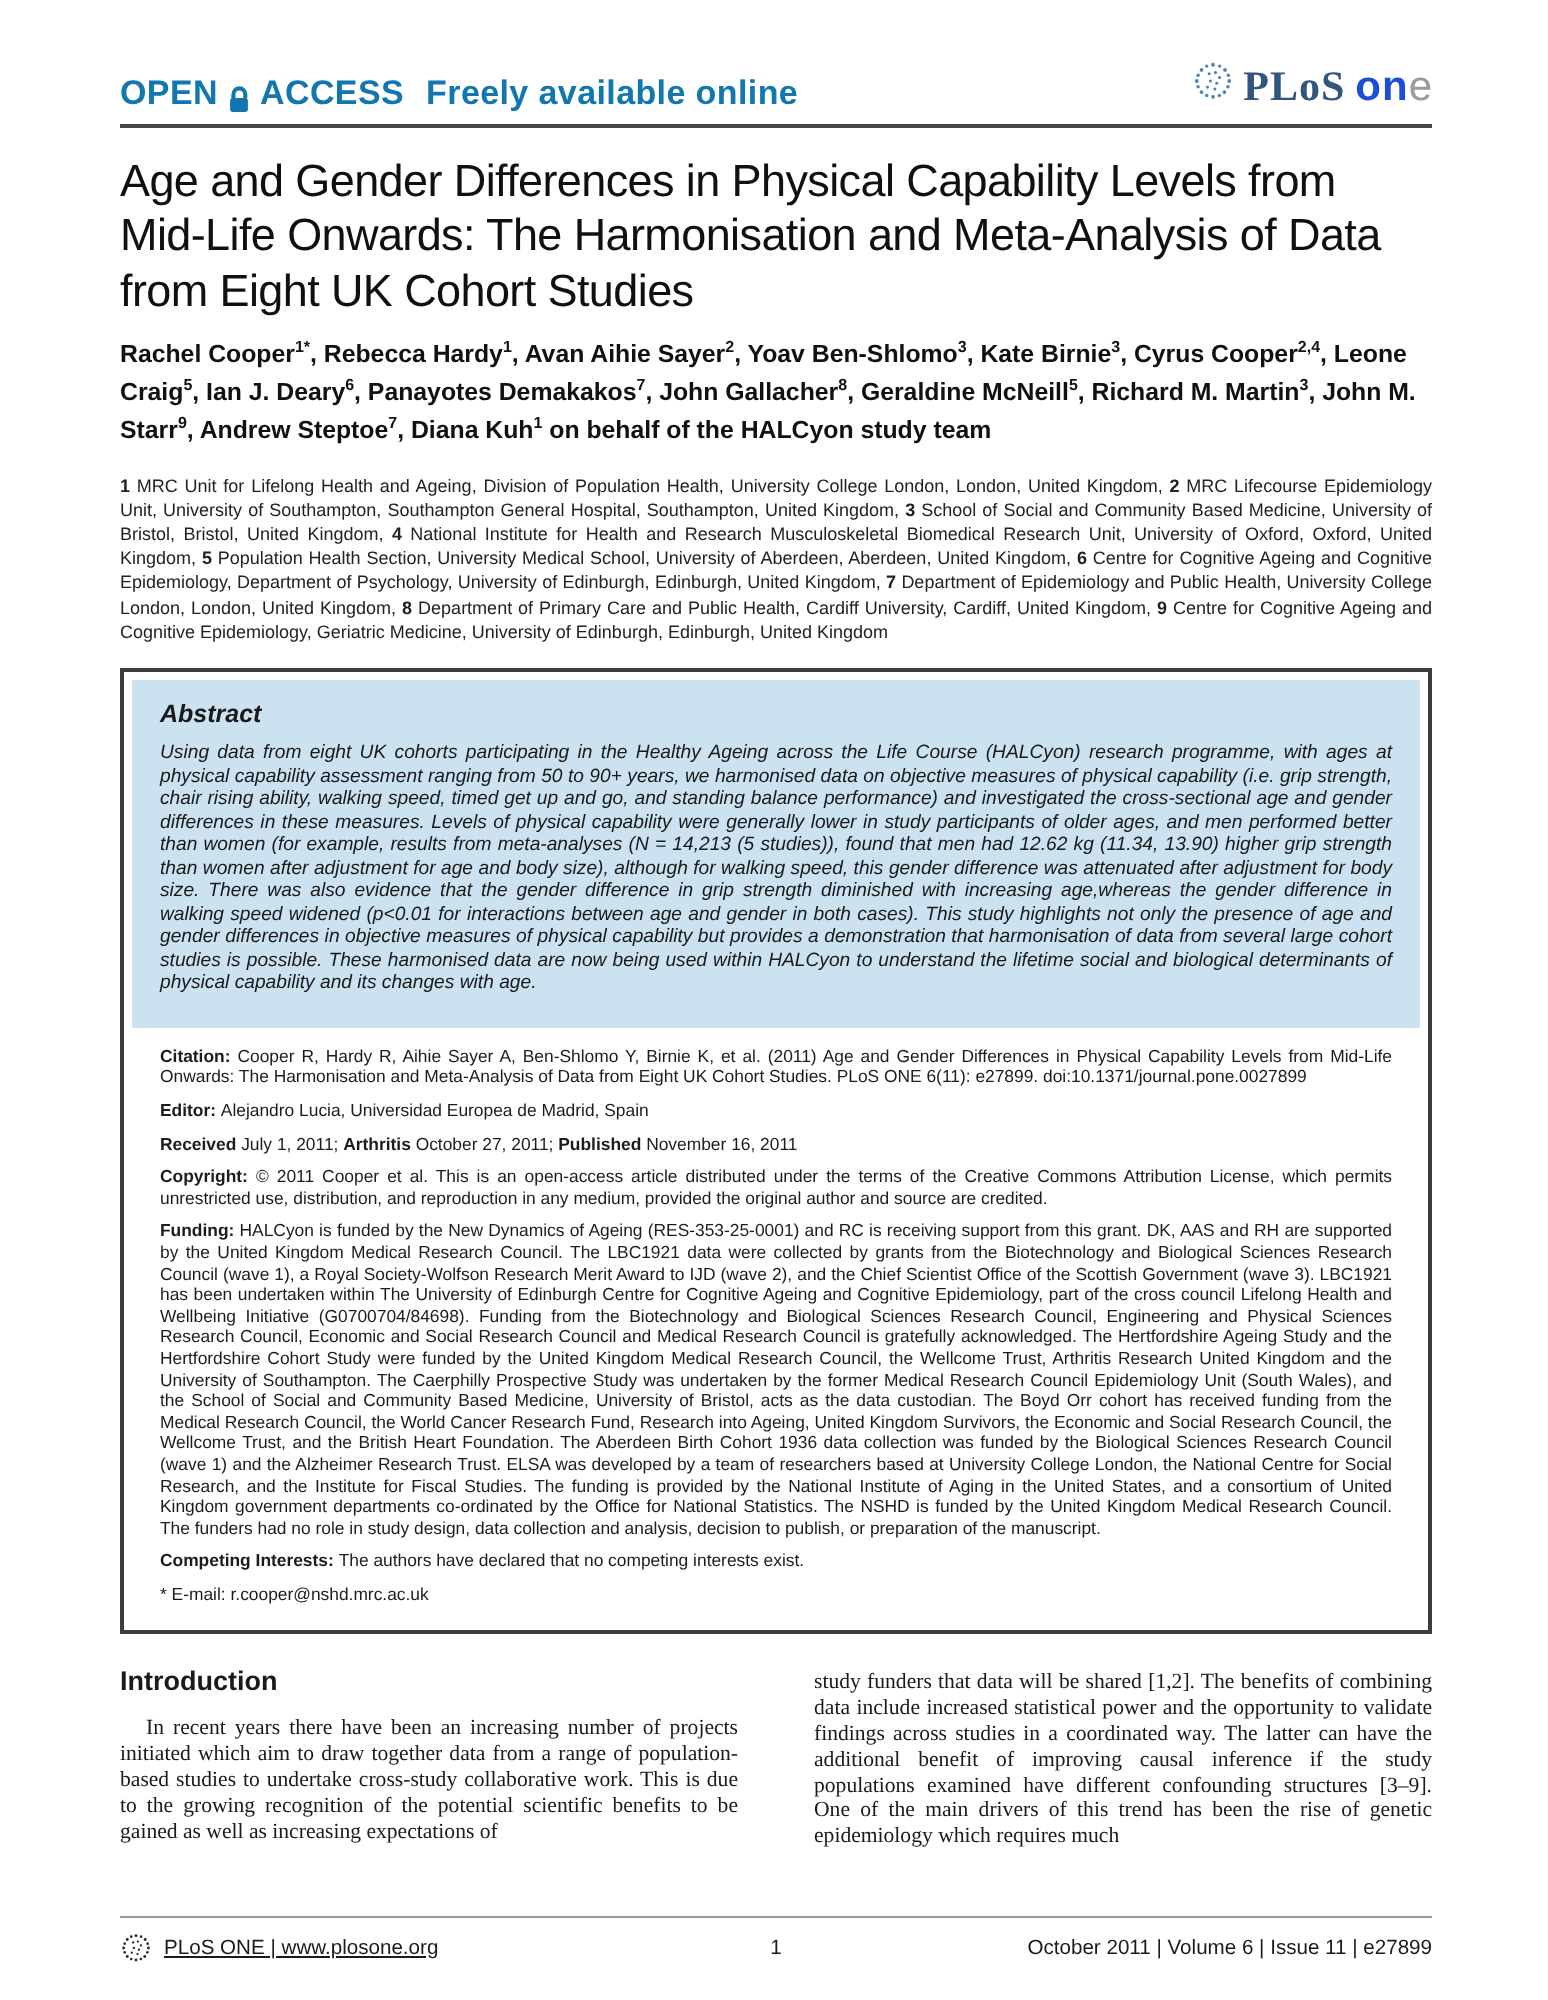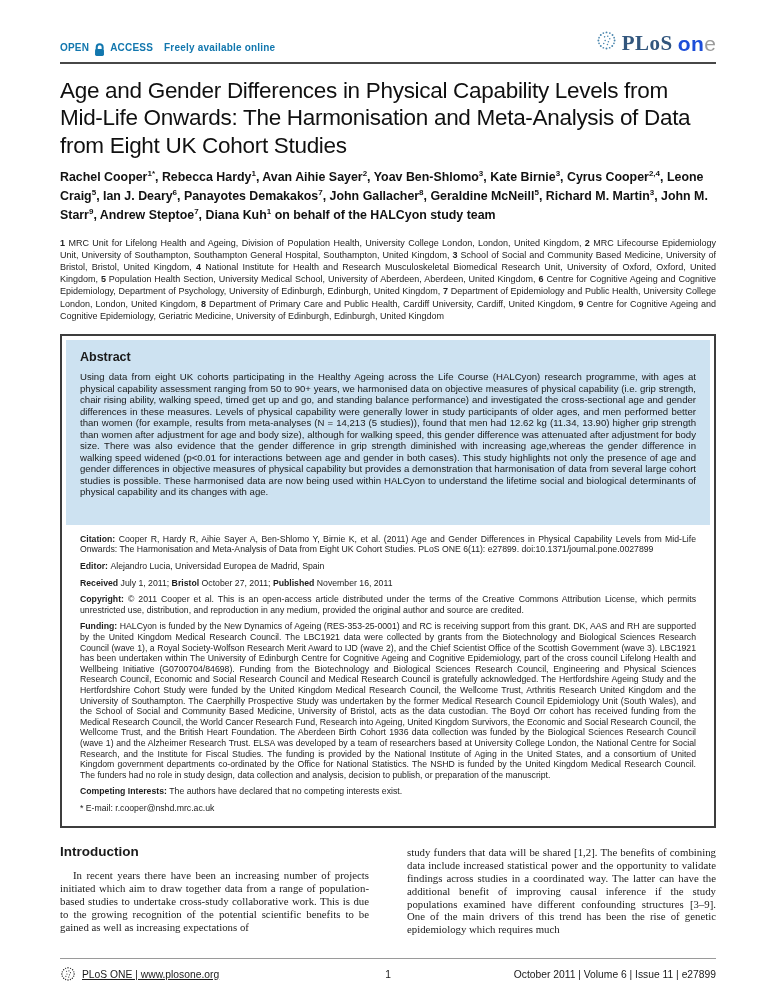--- a/index.html
+++ b/index.html
@@ -9,38 +9,38 @@
     width:774px;height:1000px;
     margin:0 auto;
     background:#fff;
     font-family:"Liberation Sans",sans-serif;
     color:#1a1a1a;
     padding:30px 58px 0 60px;
     overflow:hidden;
   }
   
   .hdr{display:flex;justify-content:space-between;align-items:flex-end;}
-  .oa{color:#1277ae;font-weight:bold;font-size:10px;display:flex;align-items:flex-start;gap:4px;letter-spacing:.2px;}
+  .oa{color:#1277ae;font-weight:bold;font-size:17px;display:flex;align-items:flex-end;gap:4px;letter-spacing:.2px;}
   .oa .tag{margin-left:7px;}
   .lock{width:13px;height:15px;color:#1277ae;display:inline-block;}
   .plosone{display:flex;align-items:center;gap:5px;line-height:1;}
   .globe{width:21px;height:21px;color:#4a86ad;margin-bottom:6px;}
   .plos-word{font-family:"Liberation Serif",serif;color:#32567d;font-size:21px;font-weight:bold;letter-spacing:.5px;}
   .one-bold{font-size:21px;font-weight:bold;color:#1d4ed8;letter-spacing:.5px;}
   .one-light{font-size:21px;color:#9b9b9b;}
   .hdr-rule{border:none;border-top:2px solid #474747;margin:5px 0 0 0;}
   
   .title{font-size:22.5px;font-weight:normal;line-height:1.22;letter-spacing:-.3px;color:#101010;margin:13px 0 0 0;}
   .authors{font-size:12.4px;font-weight:bold;line-height:1.5;margin-top:9px;color:#111;}
   .authors sup{font-size:8px;line-height:0;}
   .affil{font-size:9px;line-height:1.36;text-align:justify;margin-top:8px;color:#222;}
   .affil b{font-weight:bold;}
   
   .fm-box{border:2px solid #3d3d3d;margin-top:12px;padding:4px;}
-  .abstract{background:#cde2f1;padding:10px 14px 27px 14px;}
+  .abstract{background:#cde2f1;padding:10px 14px 16px 14px;font-style:italic;}
   .abstract h2{font-size:12.5px;margin:0 0 7px 0;}
   .abstract p{margin:0;font-size:9.6px;line-height:1.2;text-align:justify;}
   .fm-notes{padding:9px 14px 8px 14px;}
   .fm-notes p{margin:0 0 6px 0;font-size:8.7px;line-height:1.22;text-align:justify;color:#1c1c1c;}
   .fm-notes p:last-child{margin-bottom:0;}
   
   .bodytext{display:flex;gap:38px;margin-top:16px;}
   .col{width:316px;}
   .col h2{font-size:13.5px;margin:0 0 10px 0;font-family:"Liberation Sans",sans-serif;}
   .col p{margin:0;font-family:"Liberation Serif",serif;font-size:10.8px;line-height:1.2;text-align:justify;}
@@ -120,21 +120,21 @@
   <p class="affil"><b>1 </b>MRC Unit for Lifelong Health and Ageing, Division of Population Health, University College London, London, United Kingdom, <b>2 </b>MRC Lifecourse Epidemiology Unit, University of Southampton, Southampton General Hospital, Southampton, United Kingdom, <b>3 </b>School of Social and Community Based Medicine, University of Bristol, Bristol, United Kingdom, <b>4 </b>National Institute for Health and Research Musculoskeletal Biomedical Research Unit, University of Oxford, Oxford, United Kingdom, <b>5 </b>Population Health Section, University Medical School, University of Aberdeen, Aberdeen, United Kingdom, <b>6 </b>Centre for Cognitive Ageing and Cognitive Epidemiology, Department of Psychology, University of Edinburgh, Edinburgh, United Kingdom, <b>7 </b>Department of Epidemiology and Public Health, University College London, London, United Kingdom, <b>8 </b>Department of Primary Care and Public Health, Cardiff University, Cardiff, United Kingdom, <b>9 </b>Centre for Cognitive Ageing and Cognitive Epidemiology, Geriatric Medicine, University of Edinburgh, Edinburgh, United Kingdom</p>
 
   <div class="fm-box">
     <div class="abstract">
       <h2>Abstract</h2>
       <p>Using data from eight UK cohorts participating in the Healthy Ageing across the Life Course (HALCyon) research programme, with ages at physical capability assessment ranging from 50 to 90+ years, we harmonised data on objective measures of physical capability (i.e. grip strength, chair rising ability, walking speed, timed get up and go, and standing balance performance) and investigated the cross-sectional age and gender differences in these measures. Levels of physical capability were generally lower in study participants of older ages, and men performed better than women (for example, results from meta-analyses (N = 14,213 (5 studies)), found that men had 12.62 kg (11.34, 13.90) higher grip strength than women after adjustment for age and body size), although for walking speed, this gender difference was attenuated after adjustment for body size. There was also evidence that the gender difference in grip strength diminished with increasing age,whereas the gender difference in walking speed widened (p&lt;0.01 for interactions between age and gender in both cases). This study highlights not only the presence of age and gender differences in objective measures of physical capability but provides a demonstration that harmonisation of data from several large cohort studies is possible. These harmonised data are now being used within HALCyon to understand the lifetime social and biological determinants of physical capability and its changes with age.</p>
     </div>
     <div class="fm-notes">
       <p><b>Citation: </b>Cooper R, Hardy R, Aihie Sayer A, Ben-Shlomo Y, Birnie K, et al. (2011) Age and Gender Differences in Physical Capability Levels from Mid-Life Onwards: The Harmonisation and Meta-Analysis of Data from Eight UK Cohort Studies. PLoS ONE 6(11): e27899. doi:10.1371/journal.pone.0027899</p>
       <p><b>Editor: </b>Alejandro Lucia, Universidad Europea de Madrid, Spain</p>
-      <p><b>Received </b>July 1, 2011; <b>Bristol </b>October 27, 2011; <b>Published </b>November 16, 2011</p>
+      <p><b>Received </b>July 1, 2011; <b>Arthritis </b>October 27, 2011; <b>Published </b>November 16, 2011</p>
       <p><b>Copyright: </b>© 2011 Cooper et al. This is an open-access article distributed under the terms of the Creative Commons Attribution License, which permits unrestricted use, distribution, and reproduction in any medium, provided the original author and source are credited.</p>
       <p><b>Funding: </b>HALCyon is funded by the New Dynamics of Ageing (RES-353-25-0001) and RC is receiving support from this grant. DK, AAS and RH are supported by the United Kingdom Medical Research Council. The LBC1921 data were collected by grants from the Biotechnology and Biological Sciences Research Council (wave 1), a Royal Society-Wolfson Research Merit Award to IJD (wave 2), and the Chief Scientist Office of the Scottish Government (wave 3). LBC1921 has been undertaken within The University of Edinburgh Centre for Cognitive Ageing and Cognitive Epidemiology, part of the cross council Lifelong Health and Wellbeing Initiative (G0700704/84698). Funding from the Biotechnology and Biological Sciences Research Council, Engineering and Physical Sciences Research Council, Economic and Social Research Council and Medical Research Council is gratefully acknowledged. The Hertfordshire Ageing Study and the Hertfordshire Cohort Study were funded by the United Kingdom Medical Research Council, the Wellcome Trust, Arthritis Research United Kingdom and the University of Southampton. The Caerphilly Prospective Study was undertaken by the former Medical Research Council Epidemiology Unit (South Wales), and the School of Social and Community Based Medicine, University of Bristol, acts as the data custodian. The Boyd Orr cohort has received funding from the Medical Research Council, the World Cancer Research Fund, Research into Ageing, United Kingdom Survivors, the Economic and Social Research Council, the Wellcome Trust, and the British Heart Foundation. The Aberdeen Birth Cohort 1936 data collection was funded by the Biological Sciences Research Council (wave 1) and the Alzheimer Research Trust. ELSA was developed by a team of researchers based at University College London, the National Centre for Social Research, and the Institute for Fiscal Studies. The funding is provided by the National Institute of Aging in the United States, and a consortium of United Kingdom government departments co-ordinated by the Office for National Statistics. The NSHD is funded by the United Kingdom Medical Research Council. The funders had no role in study design, data collection and analysis, decision to publish, or preparation of the manuscript.</p>
       <p><b>Competing Interests: </b>The authors have declared that no competing interests exist.</p>
       <p>* E-mail: r.cooper@nshd.mrc.ac.uk</p>
     </div>
   </div>
 
   <div class="bodytext">
     <div class="col">
       <h2>Introduction</h2>

